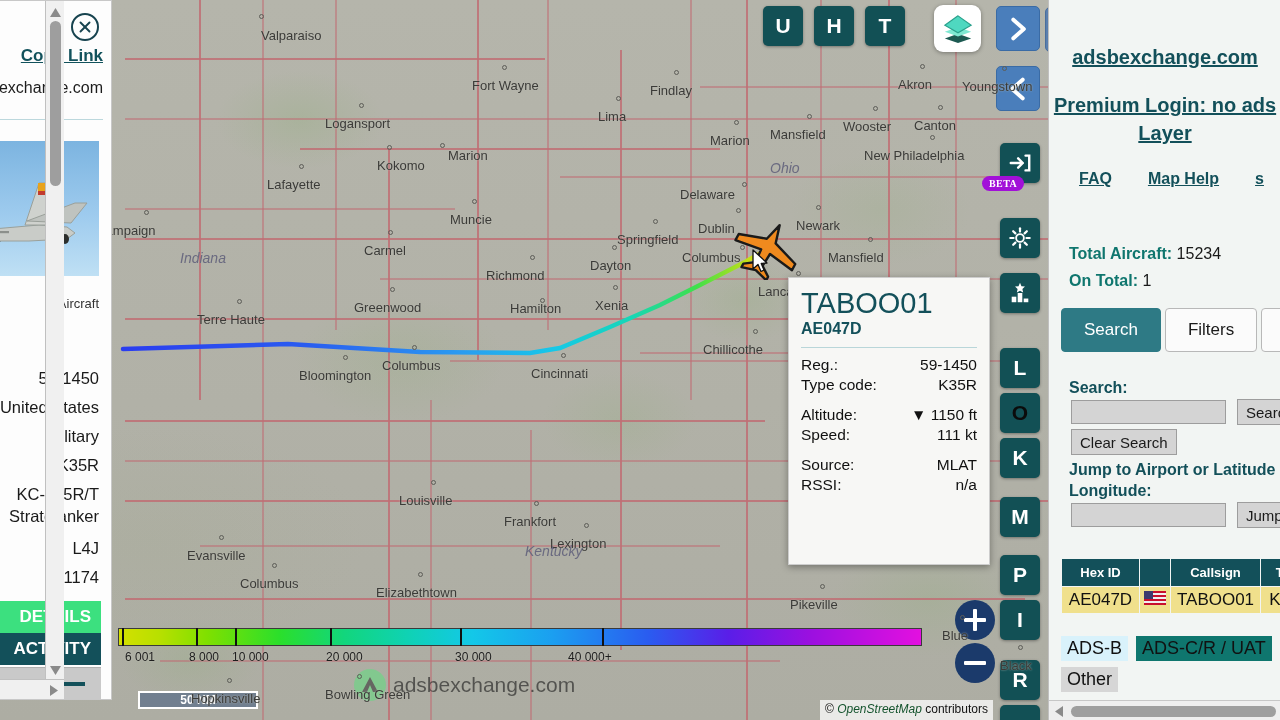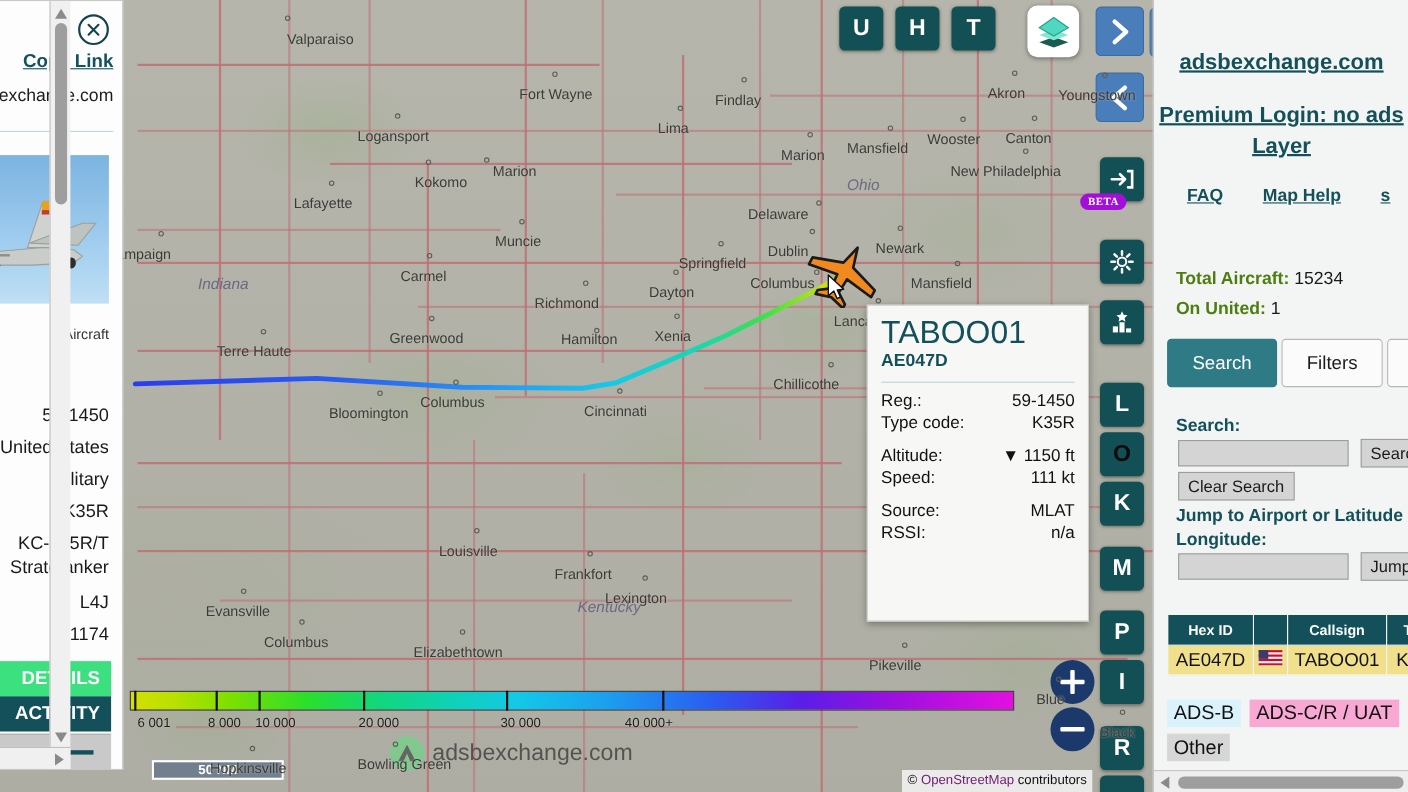--- a/index.html
+++ b/index.html
@@ -120,21 +120,21 @@
   #watermark {
     position: absolute; left: 353px; top: 668px;
     display: flex; align-items: center; gap: 6px; opacity: .62;
   }
   #watermark .wm-text { font-size: 21px; color: #1c1c1c; }
   #osm-attr {
     position: absolute; left: 820px; top: 700px; height: 20px;
     background: rgba(255,255,255,.75); font-size: 12px; color: #111;
     padding: 2px 5px; white-space: nowrap;
   }
-  #osm-attr a { color: #701a75; text-decoration: none; }
+  #osm-attr a { color: #14532d; text-decoration: none; font-style: italic; }
 
   
   #ac-popup {
     position: absolute; left: 788px; top: 277px; width: 202px; height: 288px;
     background: #f7f7f5; border: 1px solid #cdcdcd;
     box-shadow: 0 2px 7px rgba(0,0,0,.35);
     padding: 10px 12px 8px 12px;
   }
   #ac-popup .callsign { font-size: 29px; color: #13505a; line-height: 1.05; }
   #ac-popup .hex { font-size: 16px; font-weight: bold; color: #13505a; margin-top: 2px; }
@@ -232,21 +232,21 @@
     color: #13505a; text-decoration: underline; cursor: pointer;
   }
   #rp-faqrow {
     position: absolute; left: 0; top: 170px; width: 245px;
     display: flex; justify-content: center; gap: 36px;
     font-size: 16px; font-weight: bold;
   }
   .rp-stat {
     position: absolute; left: 20px; font-size: 16px; color: #1a1a1a; white-space: nowrap;
   }
-  .rp-stat b { color: #4d7c0f; }
+  .rp-stat b { color: #0f766e; }
   #rp-tabs {
     position: absolute; left: 12px; top: 308px; display: flex; gap: 4px;
   }
   .rp-tab {
     height: 44px; padding: 0 22px; border: 1px solid #b8b8b8; border-radius: 4px;
     background: #fbfbfb; color: #1a1a1a; font-size: 17px; cursor: pointer;
     display: flex; align-items: center; justify-content: center;
   }
   .rp-tab.active { background: #2e7a85; color: #fff; border-color: #2e7a85; }
   .rp-label {
@@ -276,21 +276,21 @@
     background: #f0e08c; color: #111; padding: 3px 4px;
     border: 1px solid #f2f5f3; text-align: center; font-size: 17px;
     white-space: nowrap;
   }
   #rp-legend {
     position: absolute; left: 12px; top: 636px;
     display: flex; flex-wrap: wrap; gap: 6px 8px; width: 290px;
   }
   .rp-chip { font-size: 18px; padding: 2px 6px; color: #111; white-space: nowrap; }
   .chip-adsb  { background: #d9f2fb; }
-  .chip-adsc  { background: #f9a8d4; }
+  .chip-adsc  { background: #0f766e; }
   .chip-tisb  { background: #fbd6e2; }
   .chip-other { background: #d6d6d6; }
   #rp-hscroll {
     position: absolute; left: 0; bottom: 0; width: 232px; height: 20px;
     background: #eeeeee; border-top: 1px solid #c6c6c6;
   }
   #rp-hscroll .hthumb {
     position: absolute; left: 22px; top: 5px; width: 205px; height: 11px;
     background: #9e9e9e; border-radius: 6px; cursor: pointer;
   }
@@ -690,21 +690,21 @@
       <span class="rp-link">FAQ</span>
       <span class="rp-link">Map Help</span>
       <span class="rp-link">s</span>
     </div>
 
     <div class="rp-stat" style="top:245px;">
       <b>Total Aircraft:</b>
       <span>15234</span>
     </div>
     <div class="rp-stat" style="top:272px;">
-      <b>On United:</b>
+      <b>On Total:</b>
       <span>1</span>
     </div>
 
     <div id="rp-tabs">
       <div class="rp-tab active">Search</div>
       <div class="rp-tab">Filters</div>
       <div class="rp-tab"></div>
     </div>
 
     <div class="rp-label" style="top:379px;">Search:</div>

